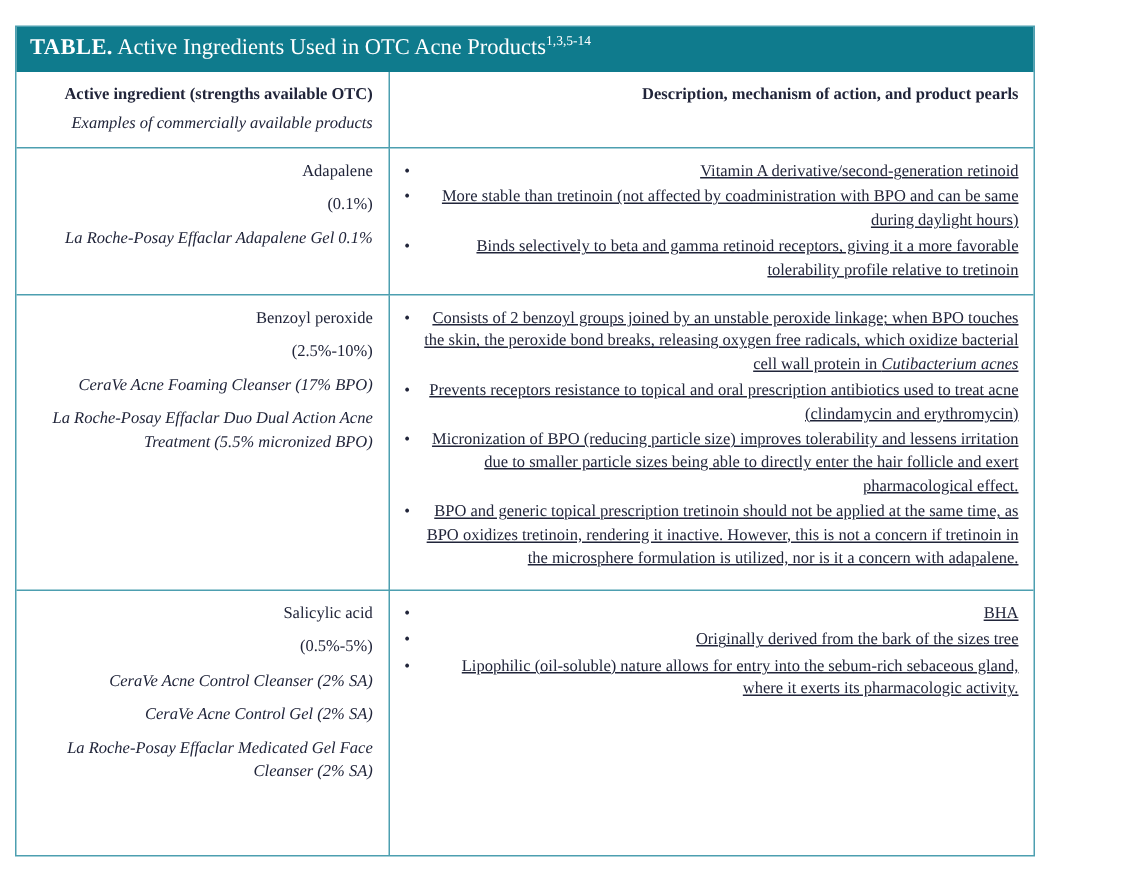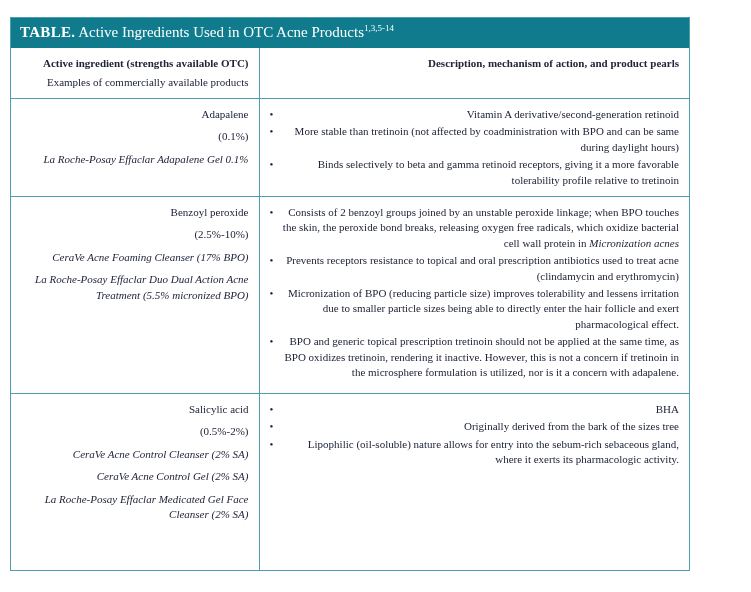--- a/index.html
+++ b/index.html
@@ -14,28 +14,28 @@
   .page{width:700px;height:592px;padding:17px 10px 0 10px;overflow:hidden;background:#ffffff;}
   .table-frame{border:1px solid var(--border);}
   .title-bar{background:var(--header_bg);color:var(--title_text);font-size:15px;padding:6px 9px 7px 9px;line-height:1.15;}
   .title-bar .t-bold{font-weight:bold;letter-spacing:0.3px;}
   .title-bar sup{font-size:9px;line-height:0;}
   table{width:100%;border-collapse:collapse;border-style:hidden;table-layout:fixed;}
   col.c1{width:248px;}
   th,td{border:1px solid var(--border);vertical-align:top;text-align:right;padding:8px 10px;font-size:11px;line-height:1.4;}
   th{font-weight:bold;}
   thead tr{height:49px;}
-  .sub{font-weight:normal;margin-top:3px;}
+  .sub{font-style:italic;font-weight:normal;margin-top:3px;}
   tr.r0{height:98px;}
   tr.r1{height:197px;}
   tr.r2{height:176px;}
   td p{margin:0 0 7px 0;}
   td p:last-child{margin-bottom:0;font-style:italic;}
   .prod{font-style:italic;}
-  ul.bullets{margin:0;padding:0;list-style:none;}
+  ul.bullets{margin:0;padding:0;list-style:none;text-decoration:underline;}
   ul.bullets li{position:relative;padding-left:12px;margin:0 0 2px 0;}
   ul.bullets li::before{content:"\2022";position:absolute;left:0;top:0;}
   ul.bullets li:last-child{margin-bottom:0;}
 </style>
 </head>
 <body>
 
 <div class="page">
 
   <div class="table-frame">
@@ -77,32 +77,32 @@
 
         <tr class="r1">
           <td>
             <p>Benzoyl peroxide</p>
             <p>(2.5%-10%)</p>
             <p class="prod">CeraVe Acne Foaming Cleanser (17% BPO)</p>
             <p class="prod">La Roche-Posay Effaclar Duo Dual Action Acne Treatment (5.5% micronized BPO)</p>
           </td>
           <td>
             <ul class="bullets">
-              <li><span>Consists of 2 benzoyl groups joined by an unstable peroxide linkage; when BPO touches the skin, the peroxide bond breaks, releasing oxygen free radicals, which oxidize bacterial cell wall protein in </span><em>Micronization acnes</em></li>
+              <li><span>Consists of 2 benzoyl groups joined by an unstable peroxide linkage; when BPO touches the skin, the peroxide bond breaks, releasing oxygen free radicals, which oxidize bacterial cell wall protein in </span><em>Cutibacterium acnes</em></li>
               <li>Prevents receptors resistance to topical and oral prescription antibiotics used to treat acne (clindamycin and erythromycin)</li>
               <li>Micronization of BPO (reducing particle size) improves tolerability and lessens irritation due to smaller particle sizes being able to directly enter the hair follicle and exert pharmacological effect.</li>
               <li>BPO and generic topical prescription tretinoin should not be applied at the same time, as BPO oxidizes tretinoin, rendering it inactive. However, this is not a concern if tretinoin in the microsphere formulation is utilized, nor is it a concern with adapalene.</li>
             </ul>
           </td>
         </tr>
 
         <tr class="r2">
           <td>
             <p>Salicylic acid</p>
-            <p>(0.5%-2%)</p>
+            <p>(0.5%-5%)</p>
             <p class="prod">CeraVe Acne Control Cleanser (2% SA)</p>
             <p class="prod">CeraVe Acne Control Gel (2% SA)</p>
             <p class="prod">La Roche-Posay Effaclar Medicated Gel Face Cleanser (2% SA)</p>
 
           </td>
           <td>
             <ul class="bullets">
               <li>BHA</li>
               <li>Originally derived from the bark of the sizes tree</li>
               <li>Lipophilic (oil-soluble) nature allows for entry into the sebum-rich sebaceous gland, where it exerts its pharmacologic activity.</li>

